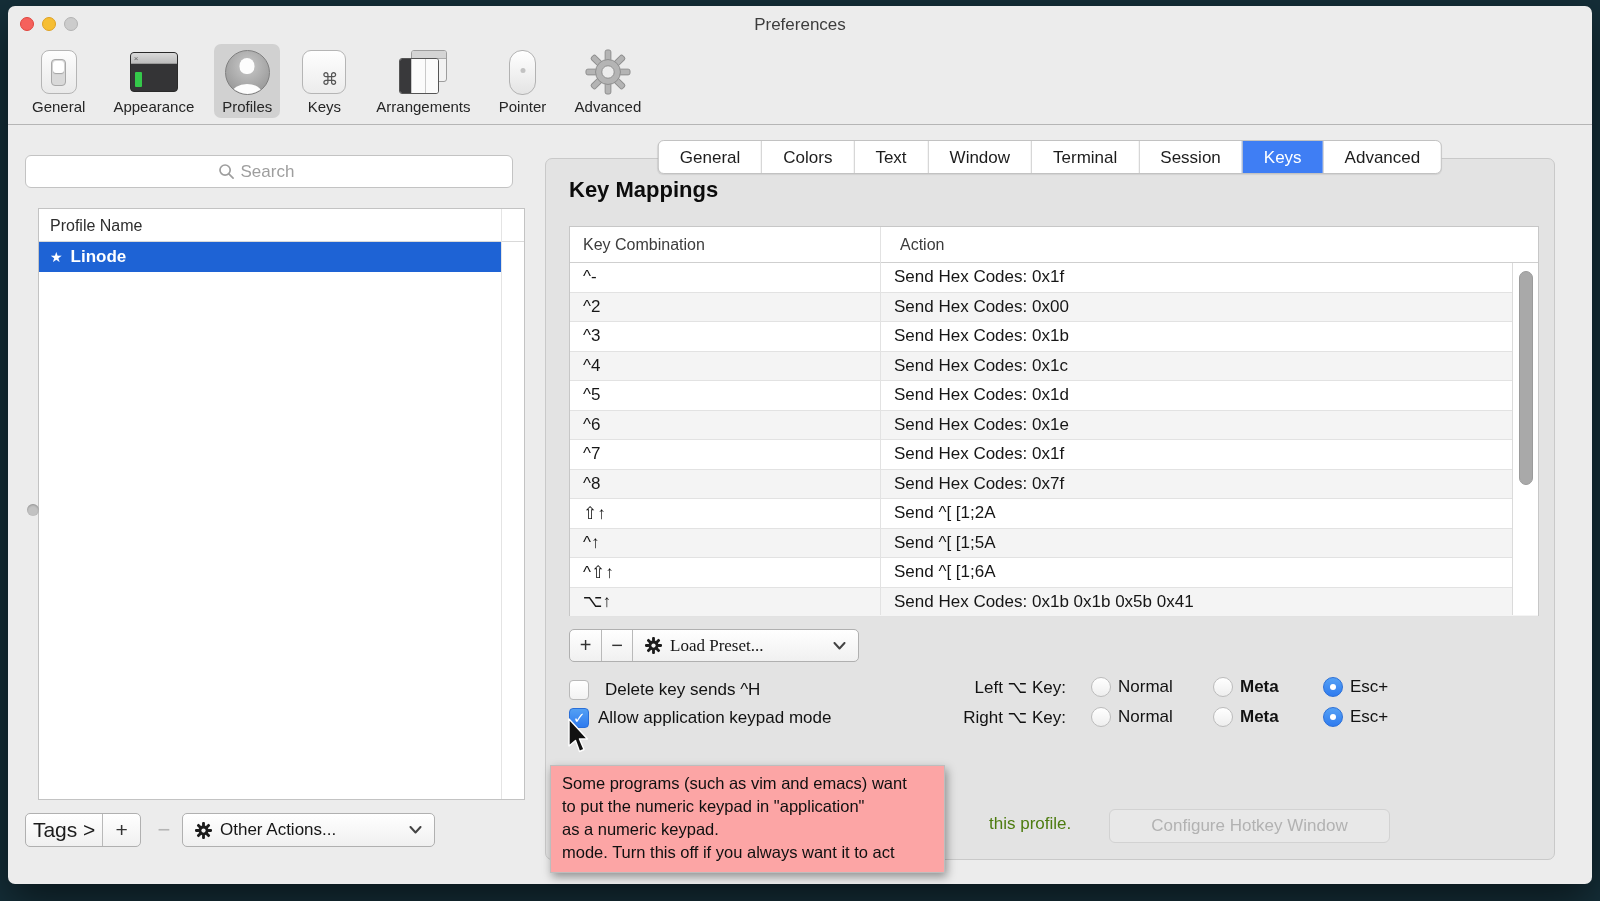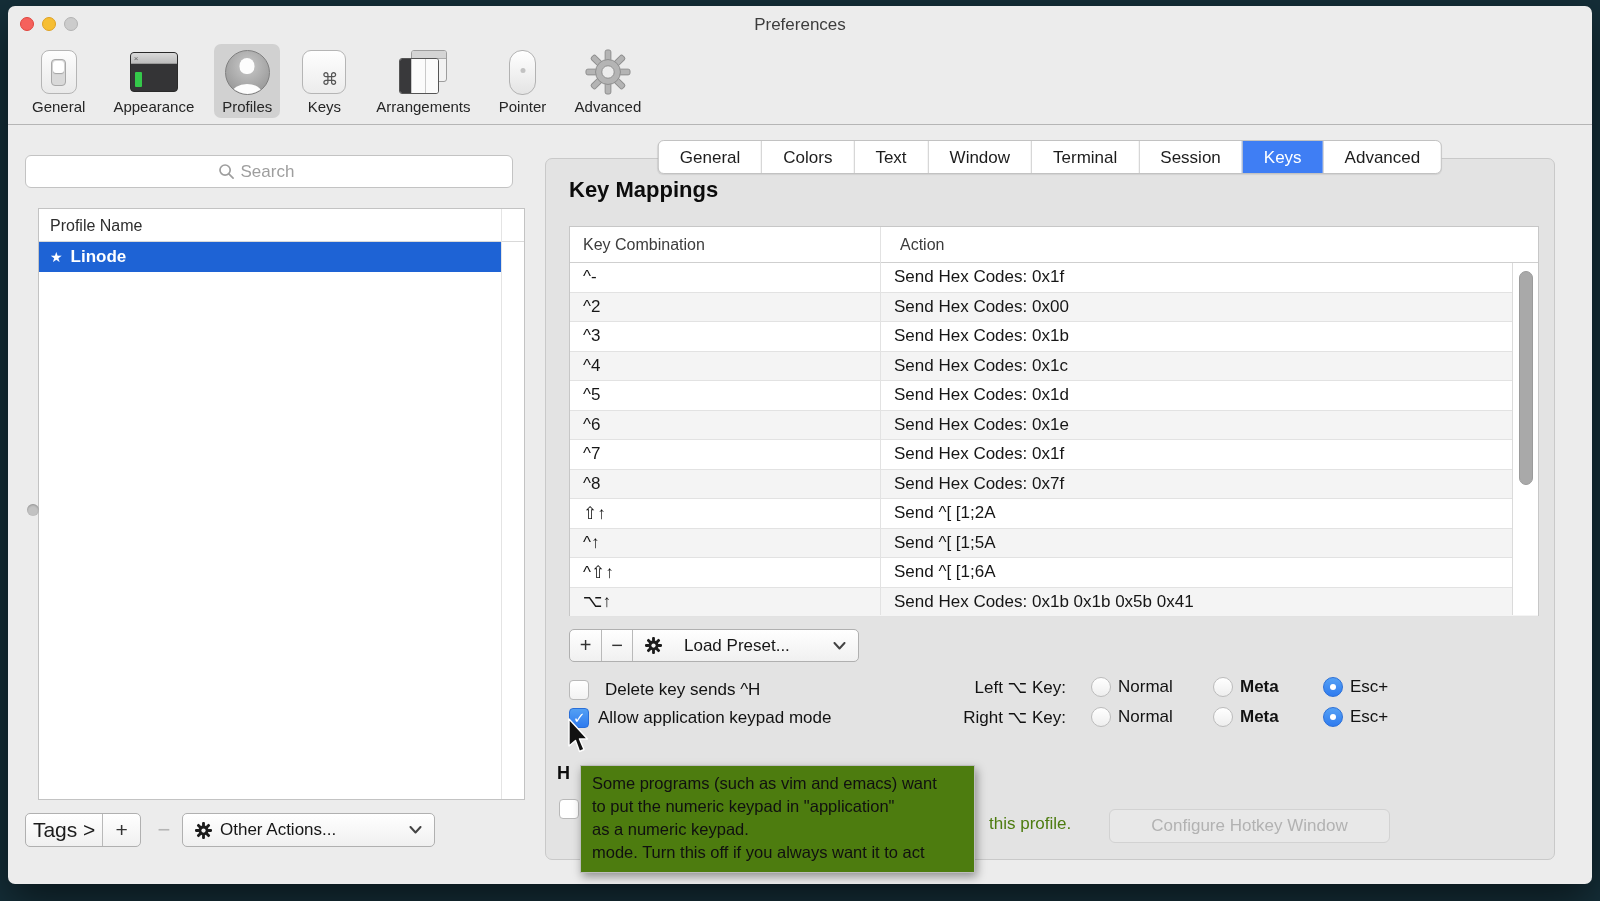--- a/index.html
+++ b/index.html
@@ -134,21 +134,21 @@
                   border-left:1px solid #dadada; }
   .scroll-thumb { position:absolute; right:5px; top:8px; width:14px; height:214px;
                   background:#a9a9a9; border:1px solid #9b9b9b; border-radius:8px; }
   
   .tctrl { position:absolute; left:23px; top:470px; height:33px; display:flex;
            border-radius:5px; overflow:hidden; border:1px solid #b0b0b0;
            background:linear-gradient(#ffffff,#f0f0f0); }
   .tctrl .cseg { display:flex; align-items:center; justify-content:center; }
   .tctrl .cseg + .cseg { border-left:1px solid #b9b9b9; }
   .cseg.pm { width:31px; font-size:20px; color:#333; }
-  .cseg.preset { width:226px; justify-content:flex-start; padding:0 12px; gap:22px; }
+  .cseg.preset { width:226px; justify-content:flex-start; padding:0 12px; gap:8px;font-family:Liberation Serif, serif; }
   .cseg.preset .lbl { font-size:17px; color:#161616; flex:1; }
   
   .cbrow { position:absolute; left:23px; display:flex; align-items:center; gap:9px; height:24px; }
   .cb { width:20px; height:20px; border-radius:4px; background:linear-gradient(#ffffff,#f2f2f2);
         border:1px solid #b9b9b9; position:relative; flex:0 0 auto; }
   .cb.on { background:linear-gradient(#53a0f4,#2f7bef); border-color:#2a6fd8; }
   .cb.on::after { content:"✓"; position:absolute; left:3px; top:0px; color:#fff; font-size:15px; font-weight:700; }
   .cbrow .lbl { font-size:17px; color:#121212; }
   
   .radio-row { position:absolute; left:240px; width:700px; display:flex; align-items:center; height:24px; }
@@ -163,22 +163,22 @@
   .opt .lbl { font-size:17px; color:#121212; }
   
   .h-frag { position:absolute; left:11px; top:604px; font-size:18px; font-weight:700; color:#0c0c0c; }
   .hidden-cb { position:absolute; left:13px; top:640px; width:20px; height:20px; border-radius:4px;
                background:#fff; border:1px solid #b9b9b9; }
   .profile-frag { position:absolute; left:443px; top:655px; font-size:17px; color:#4d7c0f; }
   .hotkey-btn { position:absolute; left:563px; top:650px; width:281px; height:34px;
                 background:#e8e8e8; border:1px solid #d2d2d2; border-radius:6px;
                 font-size:17px; color:#b2b2b2; display:flex; align-items:center; justify-content:center; }
   
-  .tooltip { position:absolute; left:572px; top:759px; width:395px; z-index:40;
-             background:#4d7c0f; border:1px solid #bdbdbd; padding:6px 11px 8px;
+  .tooltip { position:absolute; left:542px; top:759px; width:395px; z-index:40;
+             background:#fca5a5; border:1px solid #bdbdbd; padding:6px 11px 8px;
              box-shadow:2px 4px 9px rgba(0,0,0,.38); }
   .tooltip .tline { font-size:16.5px; line-height:23px; color:#101010; white-space:nowrap; }
   
   .cursor { position:absolute; left:558px; top:712px; z-index:50; }
   svg.chev { flex:0 0 auto; }
 </style>
 </head>
 <body>
 
 <div class="window">

